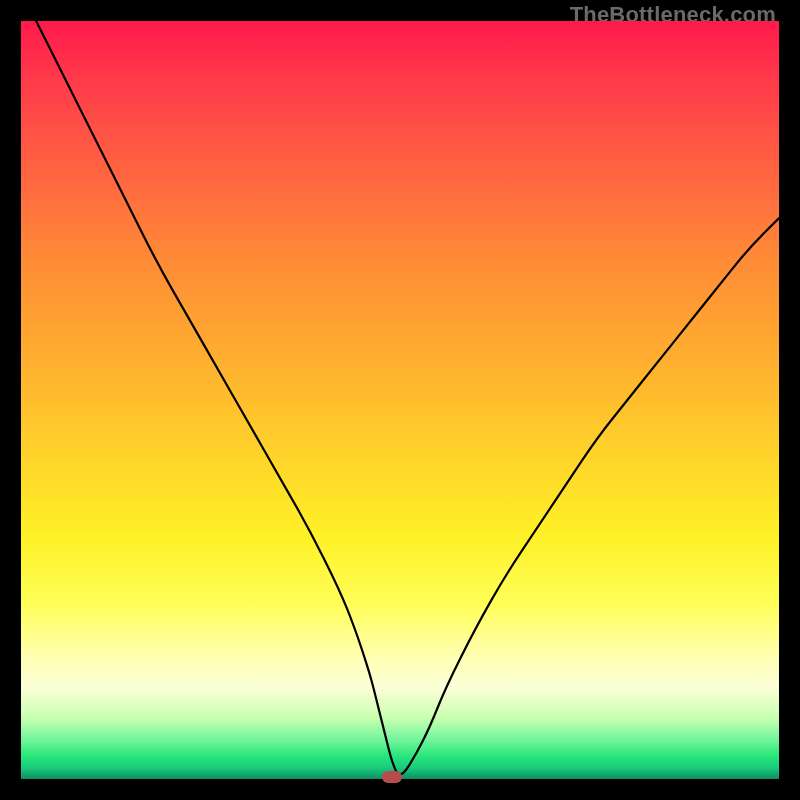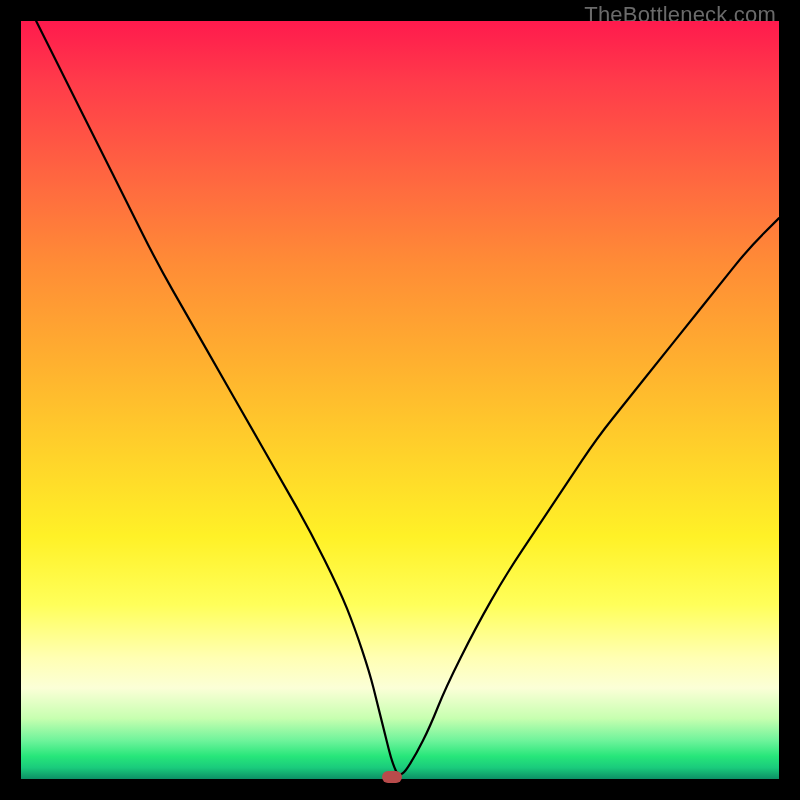--- a/index.html
+++ b/index.html
@@ -33,21 +33,21 @@
       #27e67a 97%,
       #1acb7c 98.5%,
       #0c8f65 100%
     );
   }
   .watermark {
     position: absolute;
     top: 2px;
     right: 24px;
     font-size: 22px;
-    font-weight: 400;
+    font-weight: 700;
     color: #6a6a6a;
     letter-spacing: 0.2px;
     margin-left: 20px;
   }
   svg.curve {
     position: absolute;
     left: 0;
     top: 0;
     width: 758px;
     height: 758px;

